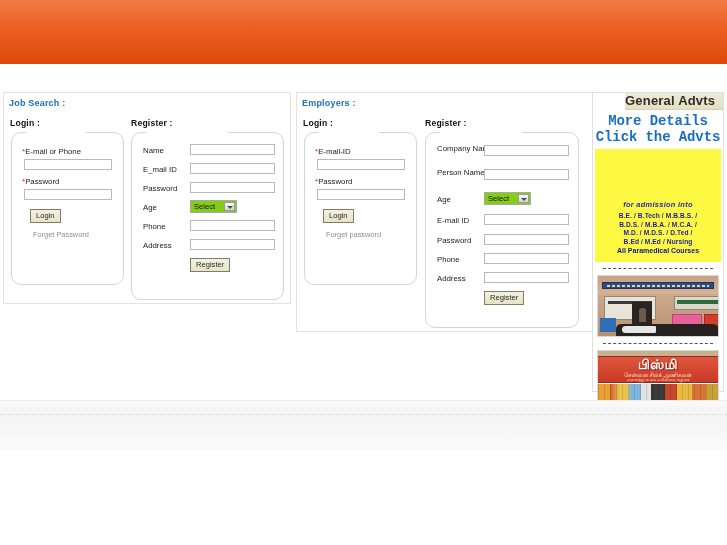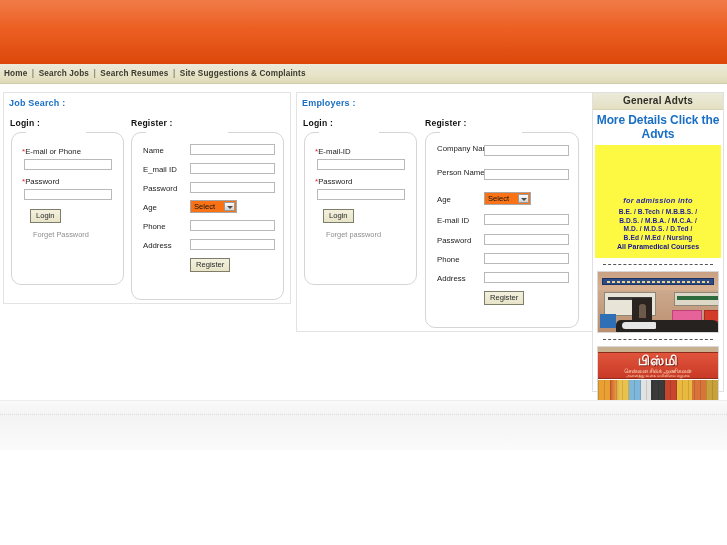--- a/index.html
+++ b/index.html
@@ -127,21 +127,21 @@
     padding: 0 2px;
     color: #111;
     outline: none;
   }
 
   .sel {
     position: absolute;
     height: 13px;
     width: 47px;
     border: 1px solid #a8a8a8;
-    background: #f97316;
+    background: #84cc16;
     box-sizing: border-box;
     font-size: 7.6px;
     font-family: "Liberation Sans", sans-serif;
     color: #111;
     line-height: 11px;
     padding-left: 3px;
   }
   .sel .arrowbtn {
     position: absolute;
     right: 1px; top: 1px;
@@ -186,35 +186,36 @@
     width: 132px;
     height: 300px;
     border: 1px solid #e0e0e0;
     background: #ffffff;
     box-sizing: border-box;
   }
   .adv-head {
     height: 16px;
     background: linear-gradient(to bottom, #eceada, #e3e0c2);
     border-bottom: 1px solid #d6d2b4;
-    text-align: center;
-    font-size: 10px;
+    font-size: 13px;
     font-weight: bold;
     color: #2e2e26;
     line-height: 16px;
     letter-spacing: .2px;
+    margin-left: 32px;
   }
   .adv-sub {
     text-align: center;
-    font-size: 12px;
+    font-size: 14px;
     font-weight: bold;
     color: #1a6fc4;
     padding: 3px 0 4px 0;
     cursor: pointer;
     letter-spacing: -0.1px;
+    font-family: Liberation Mono, monospace;
   }
   .ad-yellow {
     margin: 0 2px;
     background: #fdf943;
     text-align: center;
     padding: 5px 2px 6px 2px;
     cursor: pointer;
   }
   .ad-yellow .ay-t {
     font-size: 7.4px;
@@ -411,31 +412,20 @@
 </style>
 </head>
 <body>
 
 <div id="page">
 
   <div class="header-banner">
     <div class="banner-sheen"></div>
   </div>
 
-  <div class="navbar">
-    <div class="navbar-inner">
-      <span class="nav-link">Home</span>
-      <span class="nav-sep">|</span>
-      <span class="nav-link">Search Jobs</span>
-      <span class="nav-sep">|</span>
-      <span class="nav-link">Search Resumes</span>
-      <span class="nav-sep">|</span>
-      <span class="nav-link">Site Suggestions &amp; Complaints</span>
-    </div>
-  </div>
 
   <div class="content">
 
     <div class="panel panel-jobseekers">
       <div class="panel-title">Job Search :</div>
 
       <div class="col-head" style="left:6px; top:25px;">Login :</div>
       <div class="col-head" style="left:127px; top:25px;">Register :</div>
 
       <div class="rbox" style="left:7px; top:39px; width:113px; height:153px;">

